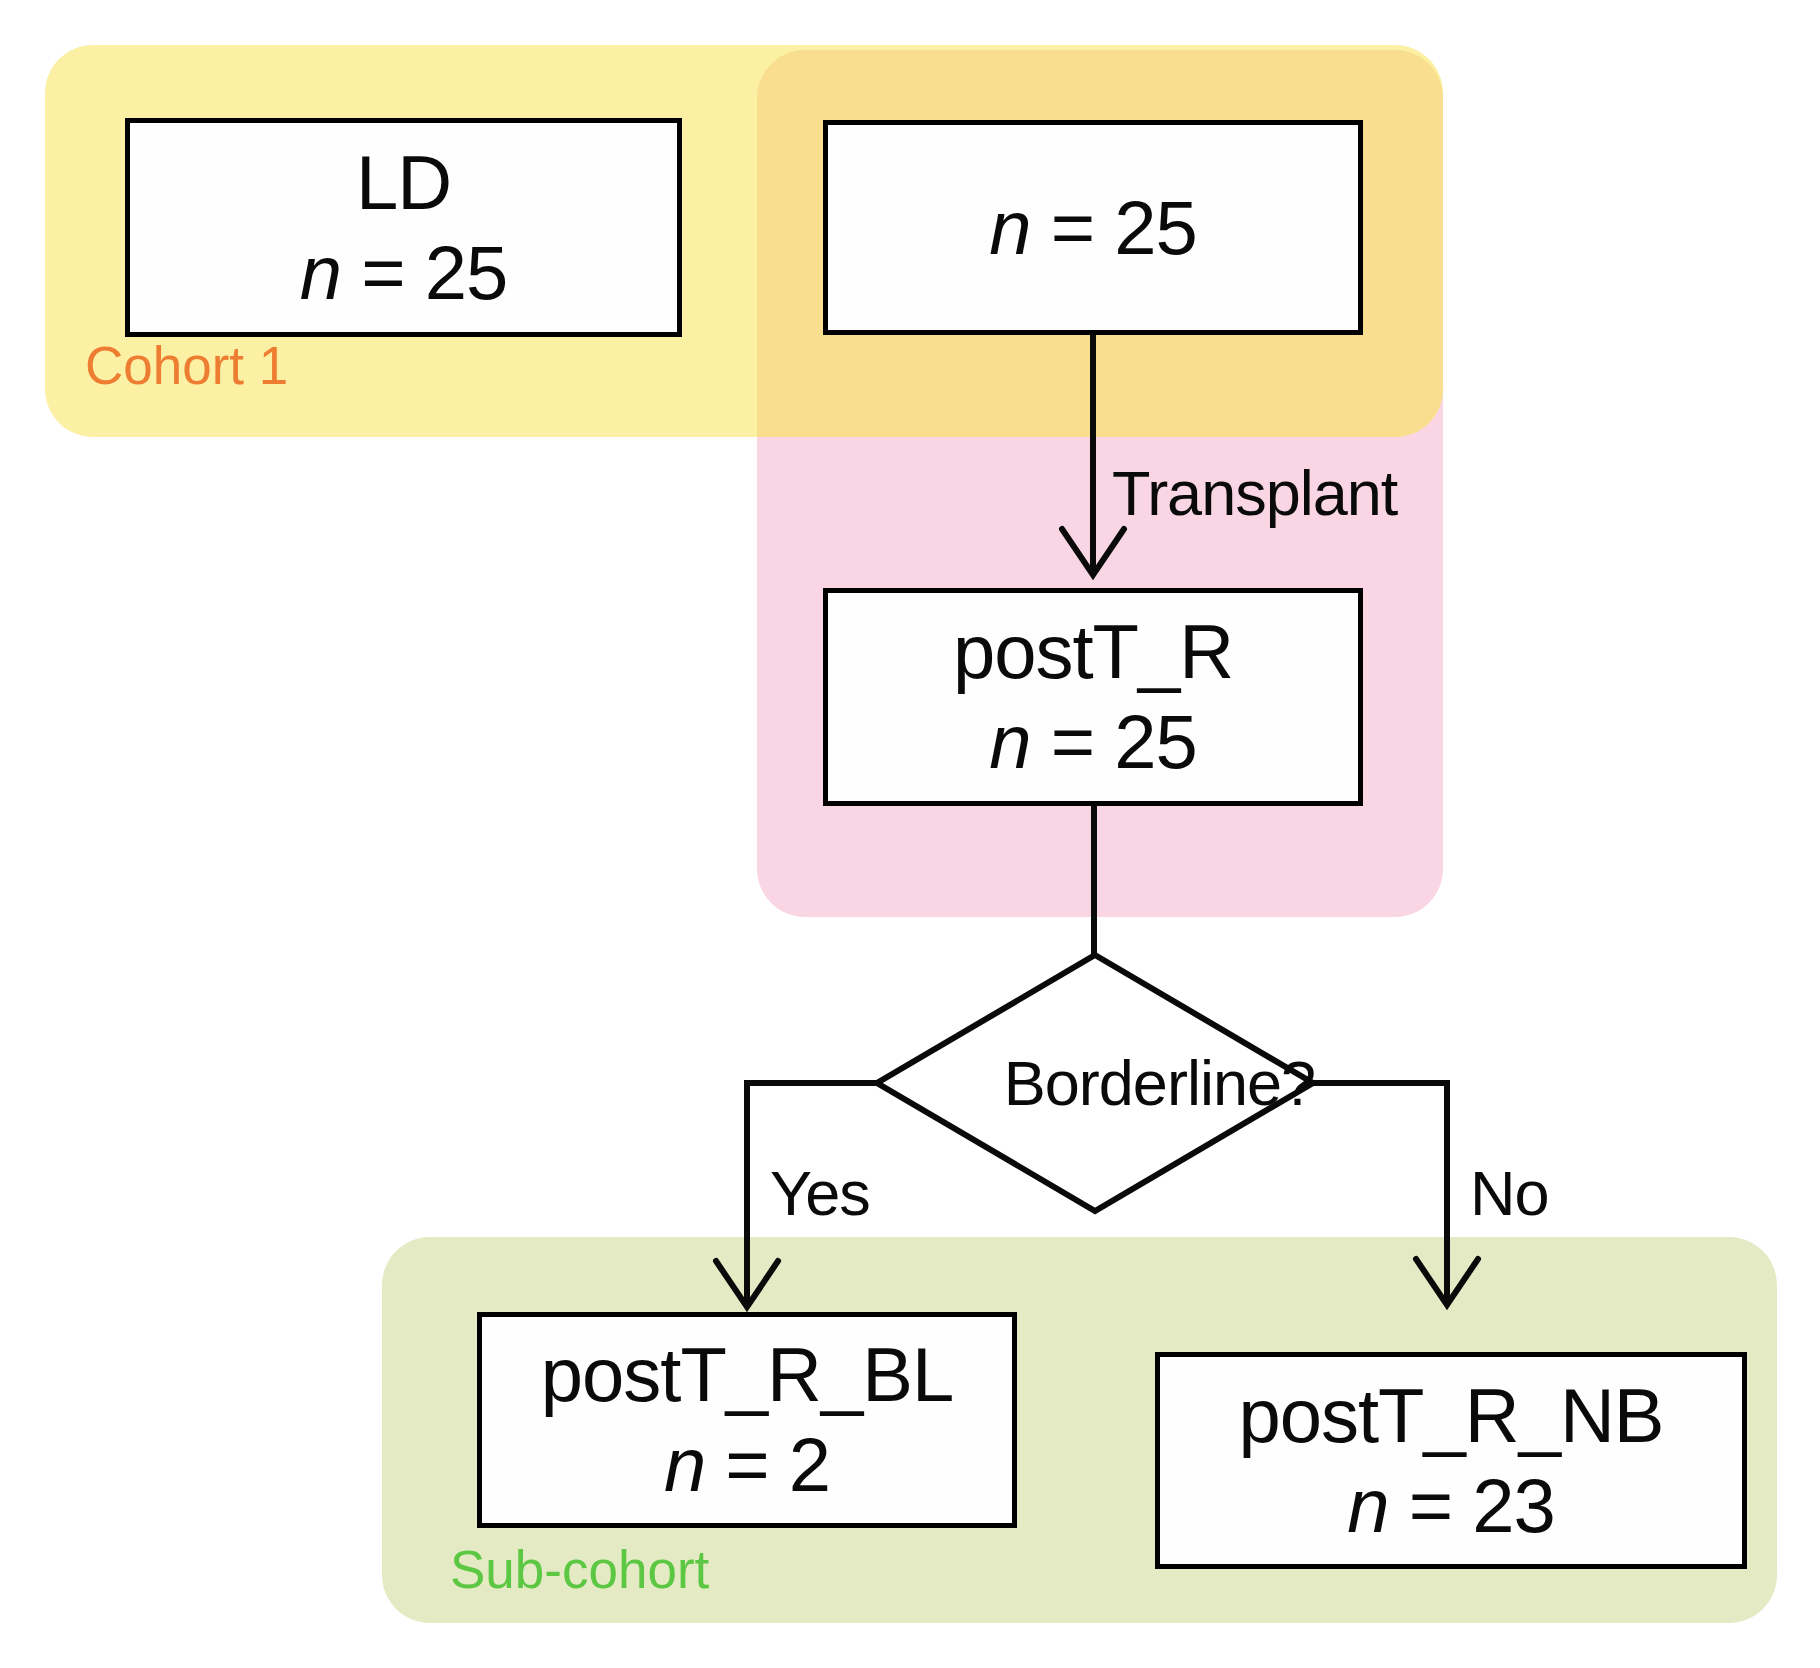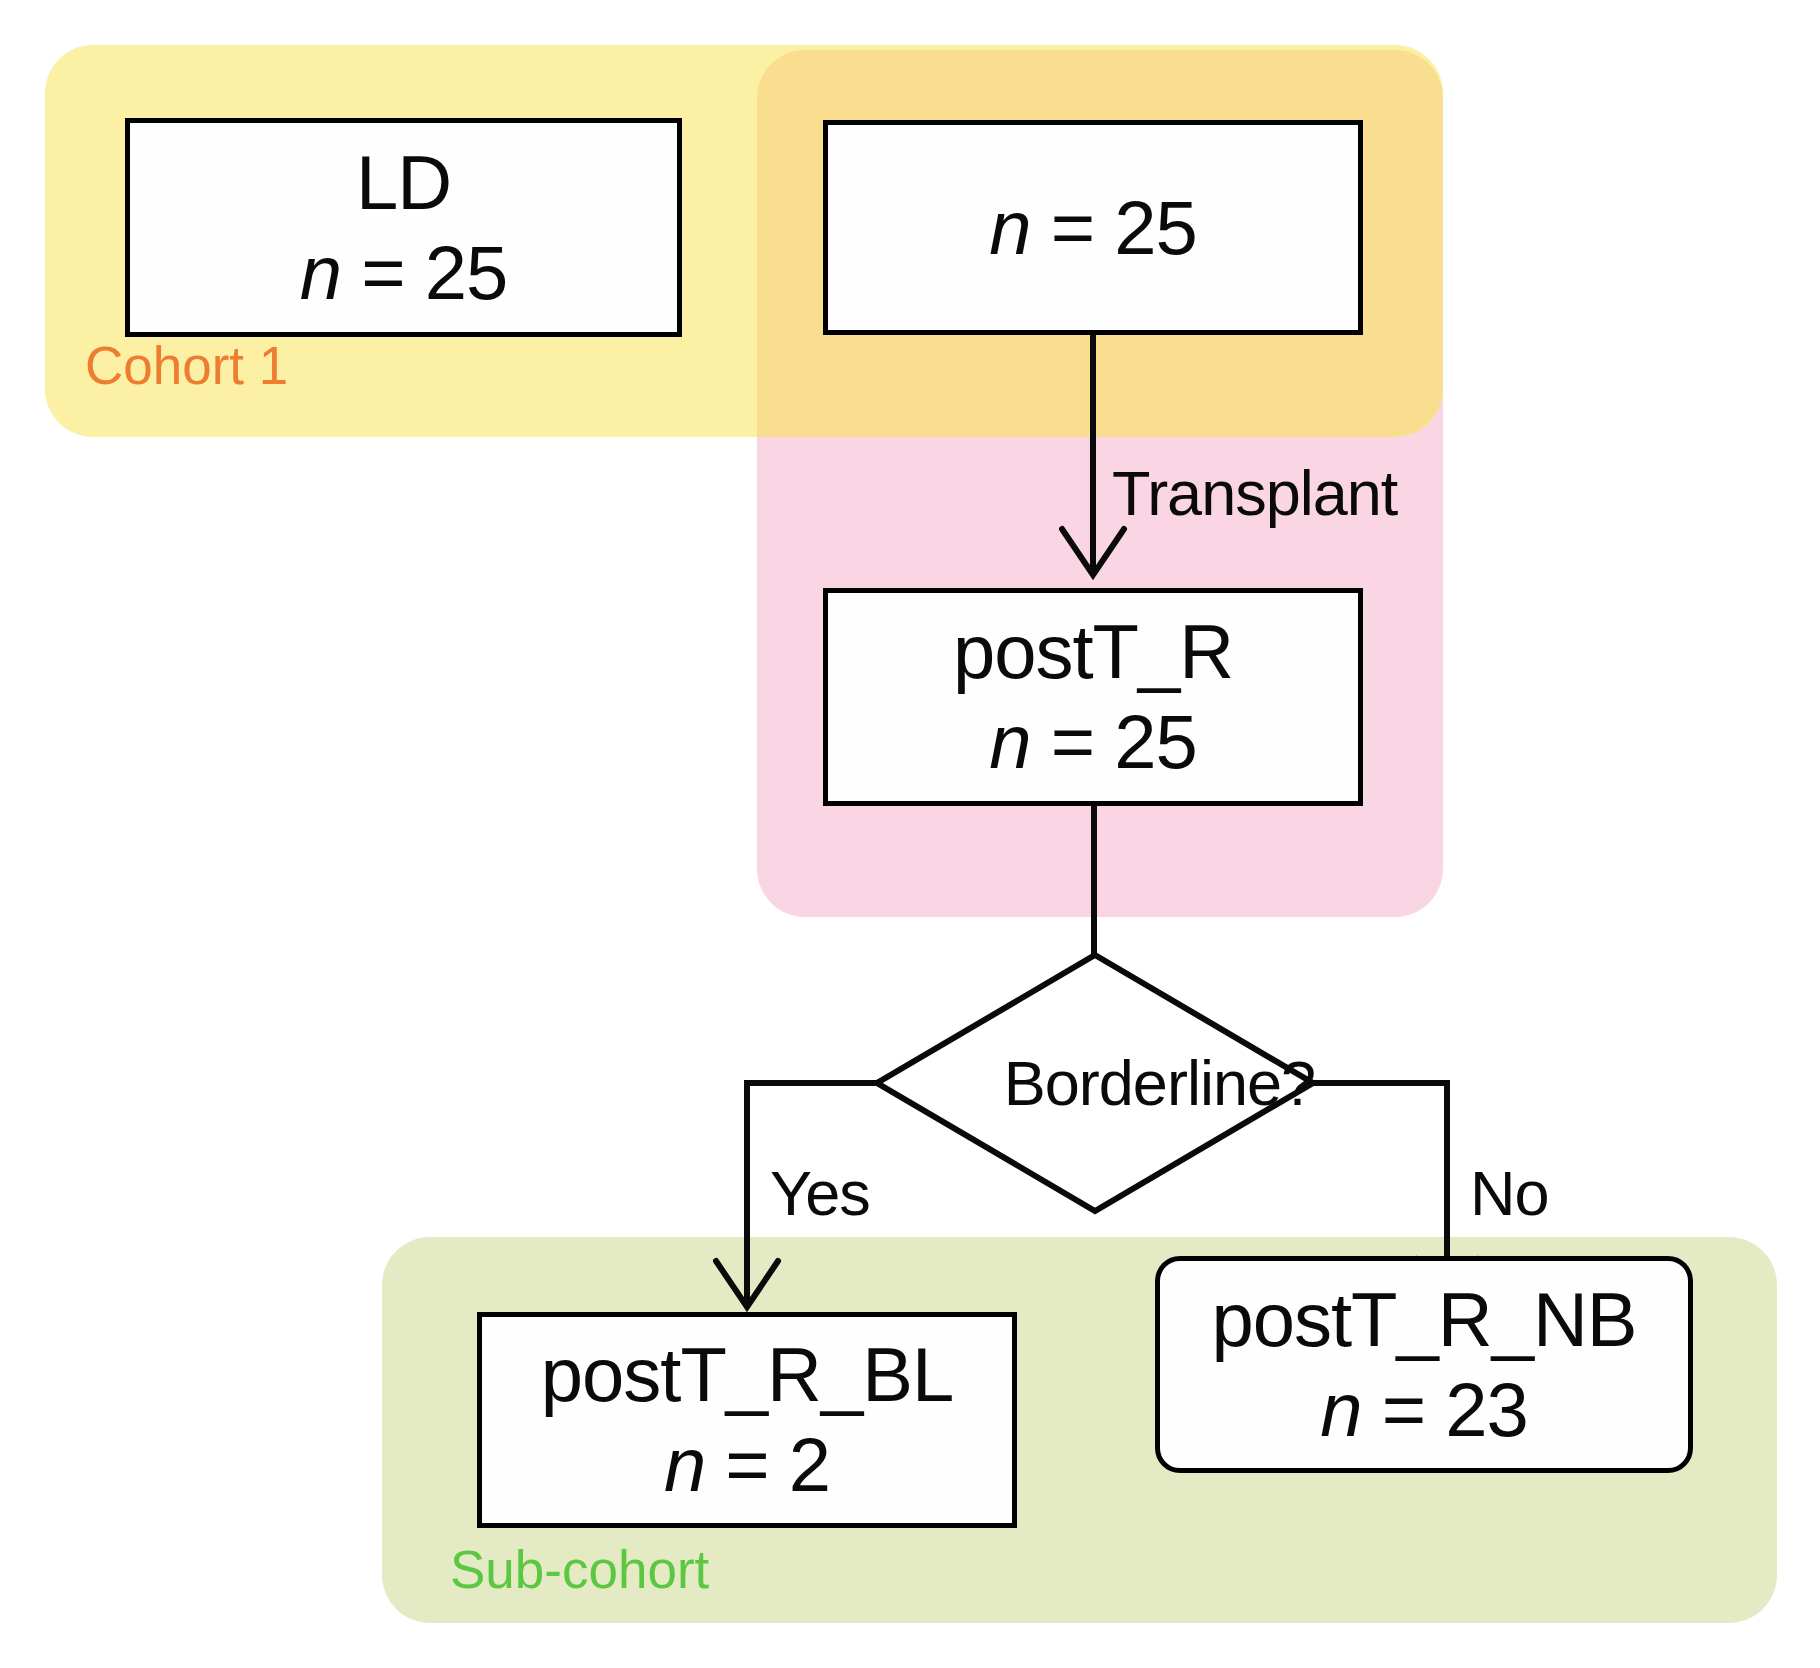--- a/index.html
+++ b/index.html
@@ -37,21 +37,21 @@
     color: #0a0a0a;
     font-size: 76px;
     line-height: 90px;
     letter-spacing: -1px;
     white-space: pre;
   }
   .node-ld    { left: 125px;  top: 118px;  width: 557px; height: 219px; }
   .node-pret  { left: 823px;  top: 120px;  width: 540px; height: 215px; }
   .node-postt { left: 823px;  top: 588px;  width: 540px; height: 218px; }
   .node-bl    { left: 477px;  top: 1312px; width: 540px; height: 216px; }
-  .node-nb    { left: 1155px; top: 1256px; width: 538px; height: 217px; border-radius: 25px; }
+  .node-nb    { left: 1155px; top: 1352px; width: 592px; height: 217px; }
   .nvar { font-style: italic; }
 
   .decision-label {
     position: absolute;
     z-index: 5;
     left: 875px; top: 1038px;
     width: 440px;
     text-align: right;
     font-size: 63px;
     line-height: 90px;

